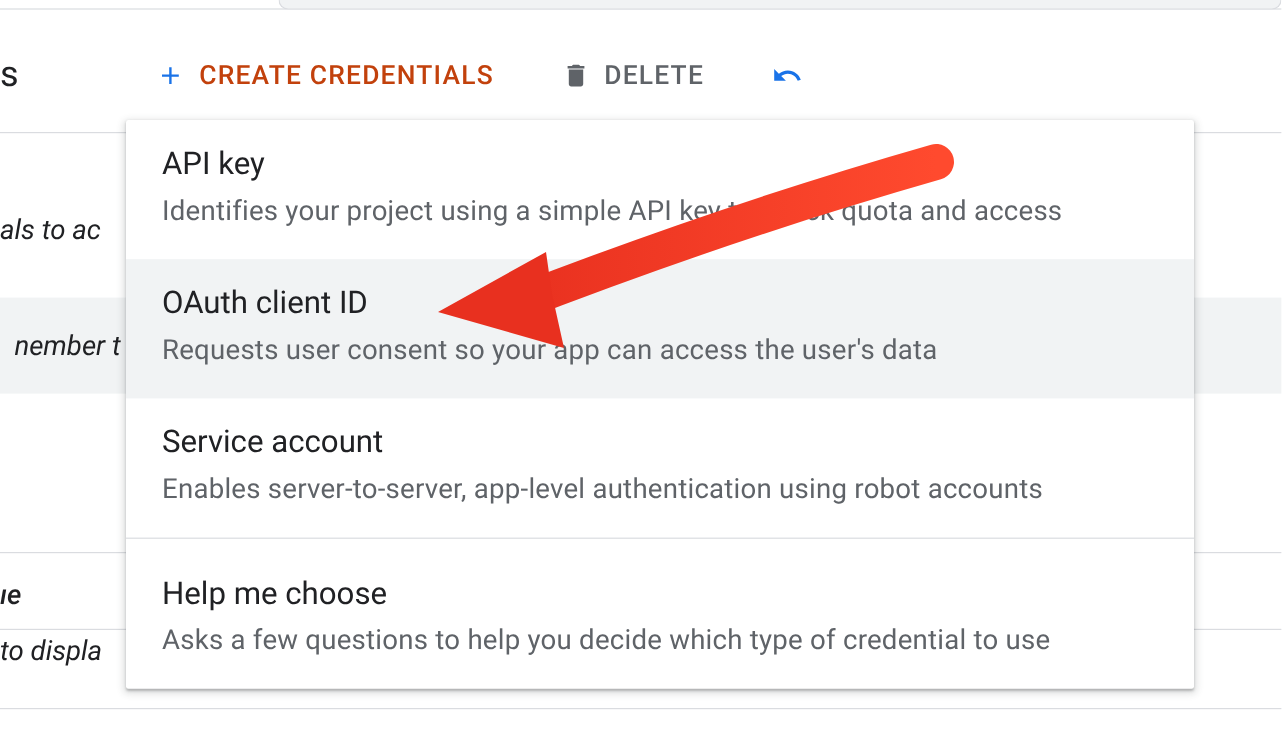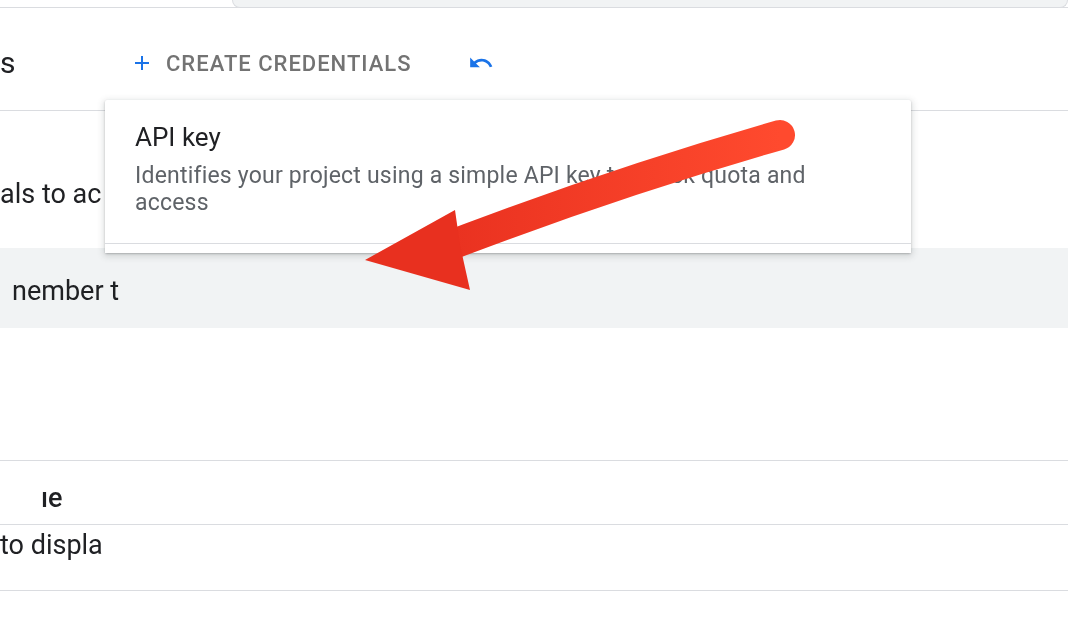--- a/index.html
+++ b/index.html
@@ -52,28 +52,28 @@
     .toolbar-btn {
       display: flex;
       align-items: center;
       gap: 12px;
       font-size: 22px;
       font-weight: 500;
       letter-spacing: 1px;
       cursor: pointer;
       white-space: nowrap;
     }
-    .btn-blue { color: #737373; gap: 12px; }
+    .btn-blue { color: #c2410c; gap: 12px; }
     .btn-gray { color: #5f6368; }
     .icon { display: flex; align-items: center; }
     .dropdown {
       position: absolute;
       top: 100px;
       left: 105px;
-      width: 806px;
+      width: 890px;
       background: #fff;
       box-shadow: 0 2px 6px 2px rgba(60,64,67,.15), 0 1px 2px rgba(60,64,67,.3);
       border-radius: 2px;
       z-index: 20;
     }
     .dropdown-item {
       padding: 22px 30px 26px 30px;
       cursor: pointer;
       border-bottom: 1px solid transparent;
     }
@@ -91,24 +91,25 @@
       letter-spacing: 0.2px;
     }
     .dropdown-divider {
       height: 10px;
       background: #fff;
       border-top: 1px solid #dadce0;
     }
     .bg-text {
       position: absolute;
       color: #202124;
-      font-size: 27px;
+      font-size: 23px;
       white-space: nowrap;
-    }
-    .bg-text.bold { font-weight: 500; margin-left: 41px; }
+      font-style: italic;
+    }
+    .bg-text.bold { font-weight: 500; }
     .bg-row-highlight {
       position: absolute;
       left: 0;
       top: 248px;
       width: 1068px;
       height: 80px;
       background: #f1f3f4;
       z-index: 1;
     }
     .bg-line {
@@ -135,20 +136,28 @@
 
 <div class="toolbar">
   <div class="toolbar-btn btn-blue">
     <span class="icon">
       <svg width="24" height="24" viewBox="0 0 24 24">
           <path fill="#1a73e8" d="M19 13h-6v6h-2v-6H5v-2h6V5h2v6h6v2z"></path>
         </svg>
     </span>
     <span>CREATE CREDENTIALS</span>
   </div>
+  <div class="toolbar-btn btn-gray">
+    <span class="icon">
+      <svg width="24" height="24" viewBox="0 0 24 24">
+          <path fill="#5f6368" d="M6 19c0 1.1.9 2 2 2h8c1.1 0 2-.9 2-2V7H6v12zM19 4h-3.5l-1-1h-5l-1 1H5v2h14V4z"></path>
+        </svg>
+    </span>
+    <span>DELETE</span>
+  </div>
   <div class="toolbar-btn btn-blue">
     <span class="icon">
       <svg width="26" height="26" viewBox="0 0 24 24">
           <path fill="#1a73e8" d="M12.5 8c-2.65 0-5.05.99-6.9 2.6L2 7v9h9l-3.62-3.62c1.39-1.16 3.16-1.88 5.12-1.88 3.54 0 6.55 2.31 7.6 5.5l2.37-.78C21.08 11.03 17.15 8 12.5 8z"></path>
         </svg>
     </span>
   </div>
 </div>
 
 <div class="bg-line" style="top:110px"></div>
@@ -162,21 +171,33 @@
 <div class="bg-text bold" style="top:482px;left:0;z-index:2">ıe</div>
 <div class="bg-line" style="top:524px"></div>
 <div class="bg-text" style="top:529px;left:0;z-index:2">to displa</div>
 <div class="bg-line" style="top:590px"></div>
 
 <div class="dropdown">
   <div class="dropdown-item">
     <div class="title">API key</div>
     <div class="desc">Identifies your project using a simple API key to check quota and access</div>
   </div>
+  <div class="dropdown-item hover">
+    <div class="title">OAuth client ID</div>
+    <div class="desc">Requests user consent so your app can access the user's data</div>
+  </div>
+  <div class="dropdown-item">
+    <div class="title">Service account</div>
+    <div class="desc">Enables server-to-server, app-level authentication using robot accounts</div>
+  </div>
   <div class="dropdown-divider"></div>
+  <div class="dropdown-item">
+    <div class="title">Help me choose</div>
+    <div class="desc">Asks a few questions to help you decide which type of credential to use</div>
+  </div>
 </div>
 
 <svg class="arrow" style="left:355px; top:115px" width="450" height="180" viewBox="0 0 450 180">
   <defs>
     <linearGradient id="g" x1="0" y1="0" x2="1" y2="0">
       <stop offset="0%" stop-color="#e8301f"></stop>
       <stop offset="100%" stop-color="#ff4a2e"></stop>
     </linearGradient>
   </defs>
   <path d="M 425 20 Q 250 70 70 140" stroke="url(#g)" stroke-width="30" fill="none" stroke-linecap="round"></path>

